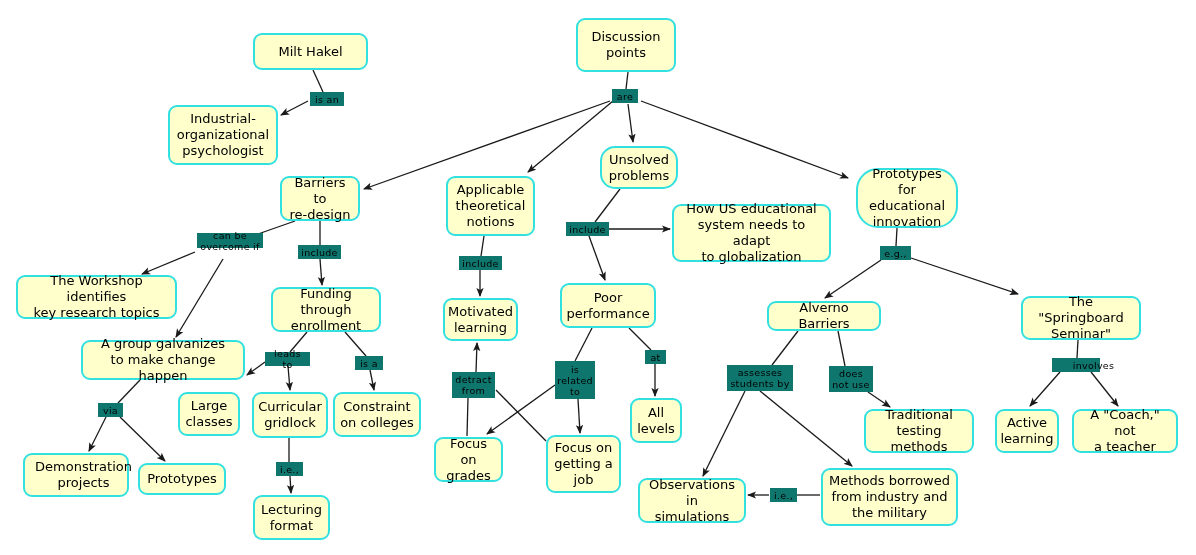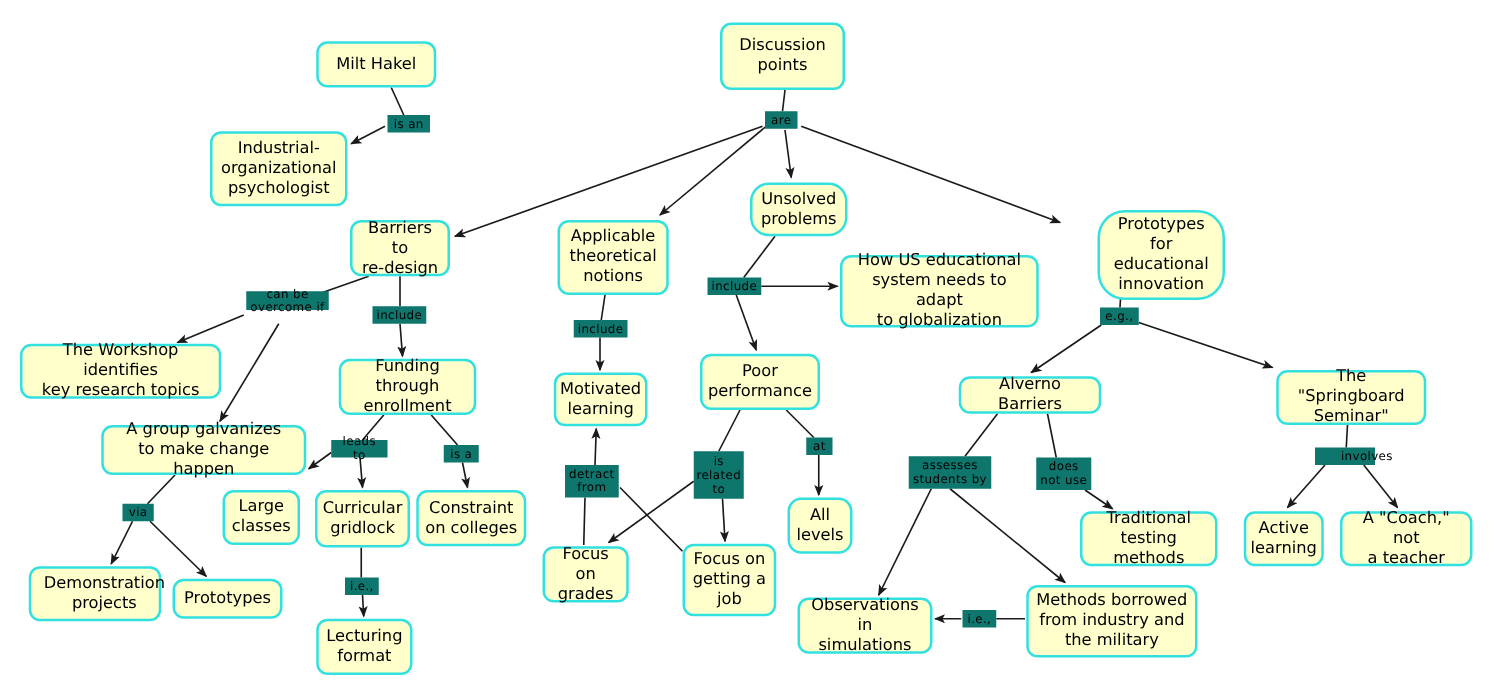--- a/index.html
+++ b/index.html
@@ -113,34 +113,34 @@
         <line x1="745" y1="391" x2="703" y2="476" stroke="#1a1a1a" stroke-width="1.3" marker-end="url(#arrowhead)"></line>
         <line x1="760" y1="391" x2="852" y2="466" stroke="#1a1a1a" stroke-width="1.3" marker-end="url(#arrowhead)"></line>
         <line x1="820" y1="495" x2="797" y2="495" stroke="#1a1a1a" stroke-width="1.3"></line>
         <line x1="769" y1="495" x2="748" y2="495" stroke="#1a1a1a" stroke-width="1.3" marker-end="url(#arrowhead)"></line>
         <line x1="1078" y1="340" x2="1077" y2="358" stroke="#1a1a1a" stroke-width="1.3"></line>
         <line x1="1060" y1="372" x2="1030" y2="406" stroke="#1a1a1a" stroke-width="1.3" marker-end="url(#arrowhead)"></line>
         <line x1="1091" y1="372" x2="1118" y2="406" stroke="#1a1a1a" stroke-width="1.3" marker-end="url(#arrowhead)"></line>
       </g>
   </svg>
   <div id="node-layer">
-      <div class="node" style="left: 253px; top: 33px; width: 96px; height: 37px;">Milt Hakel</div>
+      <div class="node" style="left: 253px; top: 33px; width: 115px; height: 37px;">Milt Hakel</div>
       <div class="node" style="left: 168px; top: 105px; width: 110px; height: 60px;">Industrial-
 organizational
 psychologist</div>
       <div class="node" style="left: 576px; top: 18px; width: 100px; height: 54px;">Discussion
 points</div>
       <div class="node" style="left: 280px; top: 176px; width: 80px; height: 45px;">Barriers to
 re-design</div>
       <div class="node" style="left: 446px; top: 176px; width: 89px; height: 60px;">Applicable
 theoretical
 notions</div>
       <div class="node" style="left: 600px; top: 146px; width: 78px; height: 43px; border-radius: 15px;">Unsolved
 problems</div>
-      <div class="node" style="left: 878px; top: 168px; width: 102px; height: 72px; border-radius: 22px;">Prototypes for
+      <div class="node" style="left: 856px; top: 168px; width: 102px; height: 60px; border-radius: 22px;">Prototypes for
 educational
 innovation</div>
       <div class="node" style="left: 672px; top: 204px; width: 159px; height: 58px;">How US educational
 system needs to adapt
 to globalization</div>
       <div class="node" style="left: 16px; top: 275px; width: 161px; height: 44px;">The Workshop identifies
 key research topics</div>
       <div class="node" style="left: 271px; top: 287px; width: 110px; height: 45px;">Funding through
 enrollment</div>
       <div class="node" style="left: 443px; top: 298px; width: 75px; height: 43px;">Motivated
@@ -151,21 +151,21 @@
       <div class="node" style="left: 1021px; top: 296px; width: 120px; height: 44px;">The "Springboard
 Seminar"</div>
       <div class="node" style="left: 81px; top: 340px; width: 164px; height: 40px;">A group galvanizes
 to make change happen</div>
       <div class="node" style="left: 178px; top: 392px; width: 62px; height: 44px;">Large
 classes</div>
       <div class="node" style="left: 252px; top: 392px; width: 76px; height: 46px;">Curricular
 gridlock</div>
       <div class="node" style="left: 333px; top: 392px; width: 88px; height: 45px;">Constraint
 on colleges</div>
-      <div class="node" style="left: 630px; top: 398px; width: 52px; height: 45px; border-radius: 11px;">All
+      <div class="node" style="left: 630px; top: 398px; width: 52px; height: 45px;">All
 levels</div>
       <div class="node" style="left: 864px; top: 409px; width: 110px; height: 44px;">Traditional
 testing methods</div>
       <div class="node" style="left: 995px; top: 409px; width: 64px; height: 44px;">Active
 learning</div>
       <div class="node" style="left: 1072px; top: 409px; width: 106px; height: 44px;">A "Coach," not
 a teacher</div>
       <div class="node" style="left: 23px; top: 453px; width: 106px; height: 44px; padding-left: 20px;">Demonstration
 projects</div>
       <div class="node" style="left: 138px; top: 463px; width: 88px; height: 32px;">Prototypes</div>

